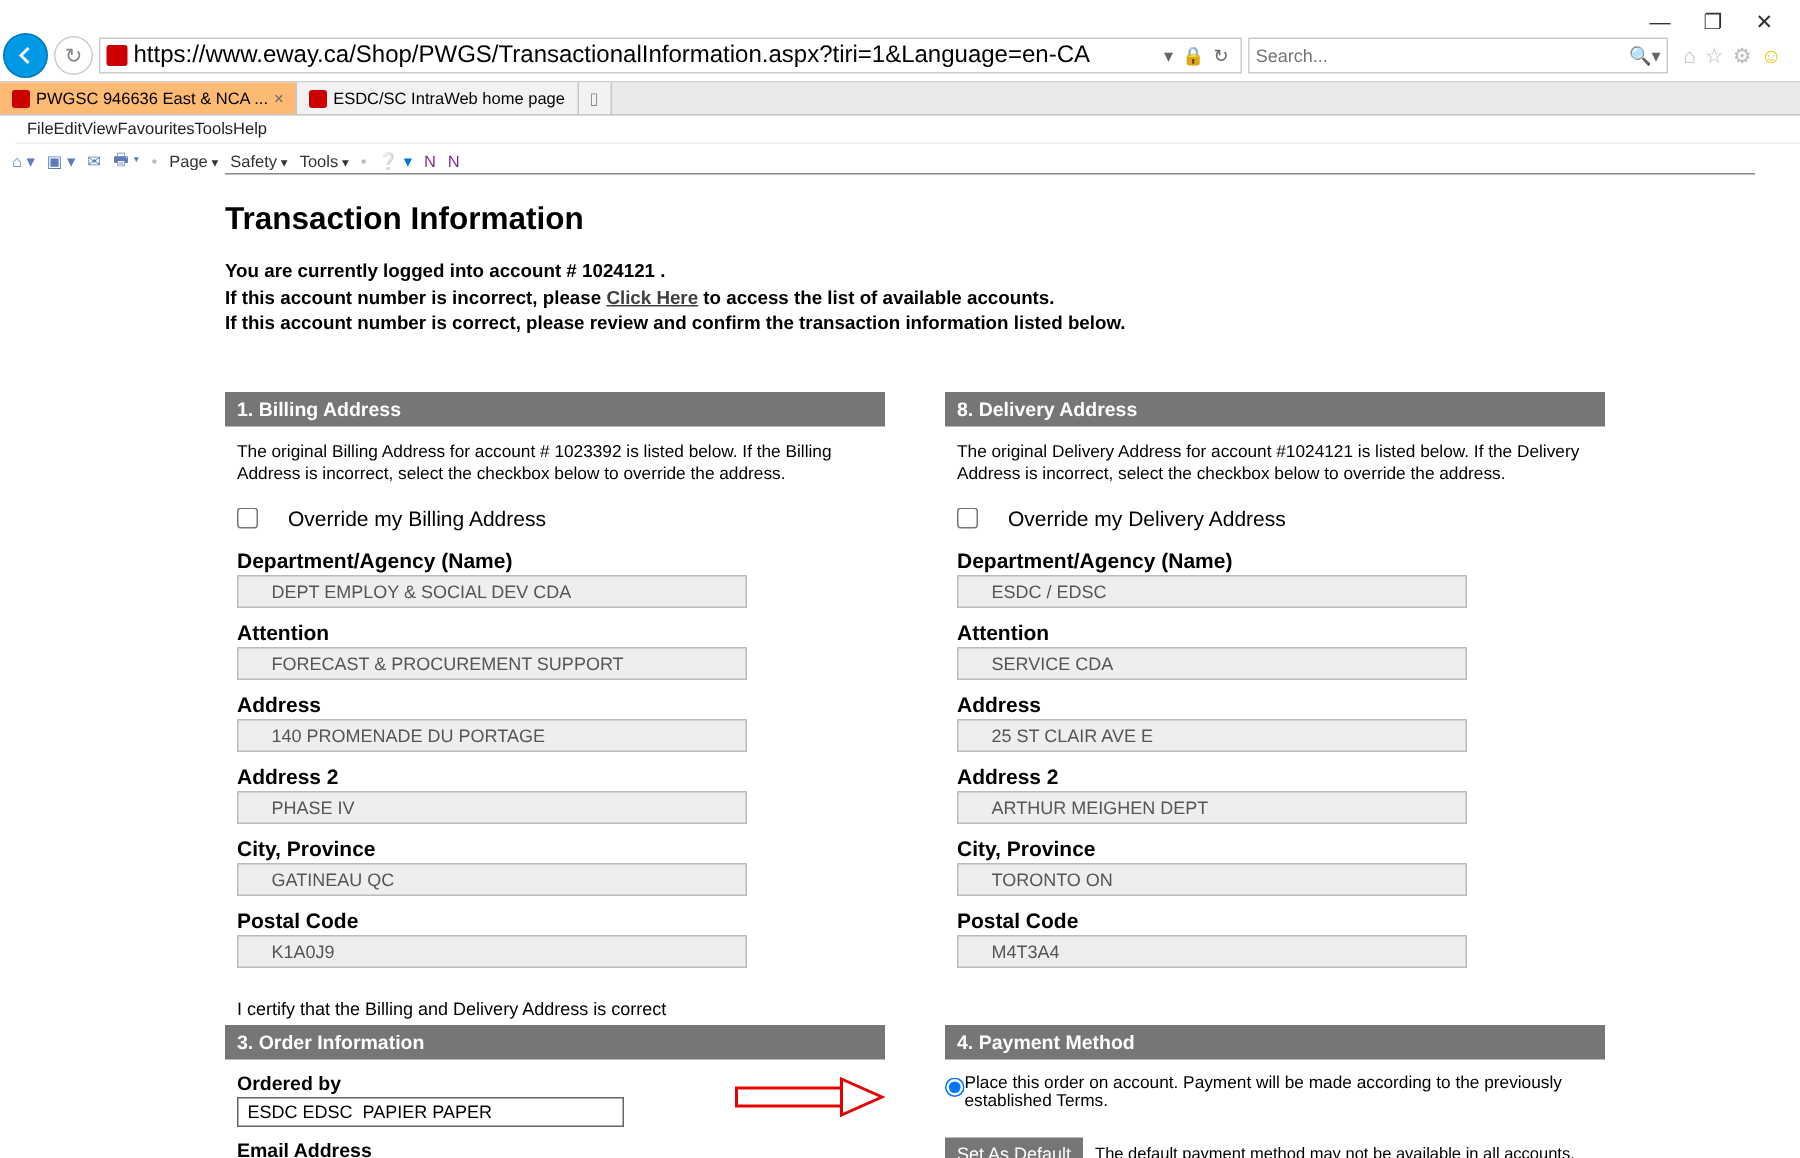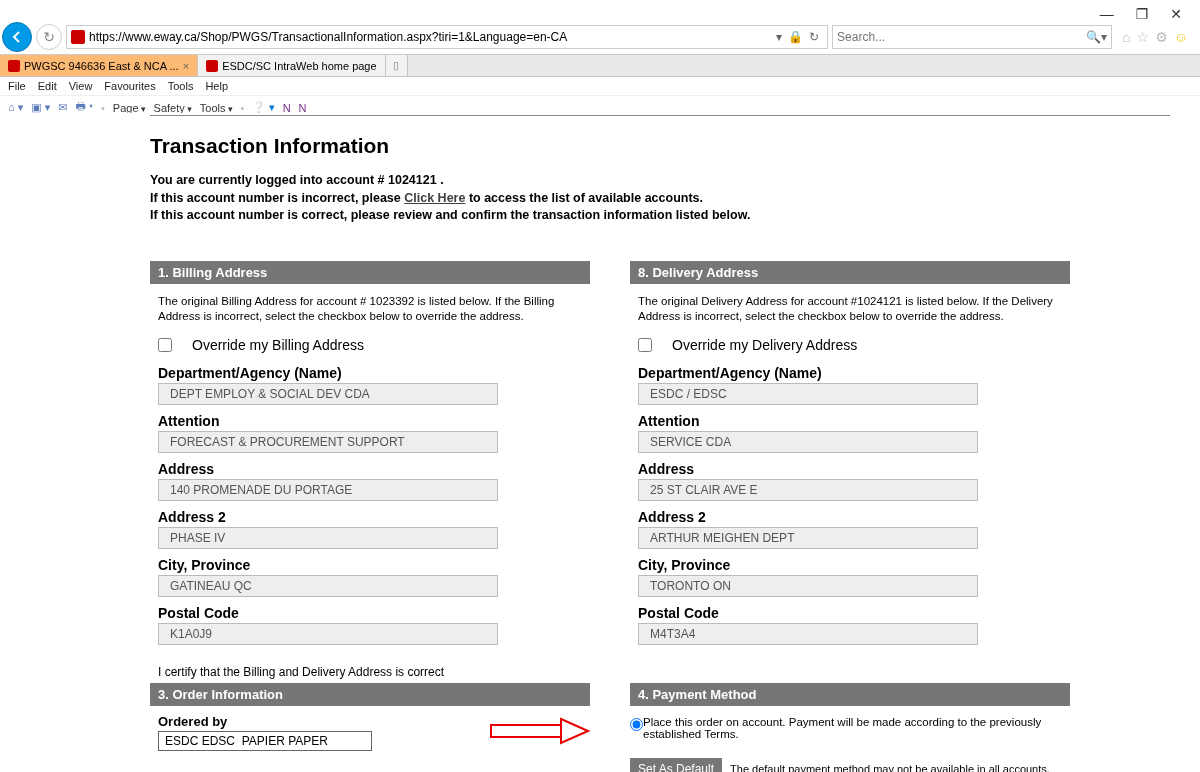--- a/index.html
+++ b/index.html
@@ -54,21 +54,21 @@
       flex: 1;
       display: flex;
       align-items: center;
       border: 1px solid #ccc;
       height: 24px;
       padding: 0 4px;
       background: #fff;
     }
     .addr .favicon { width: 14px; height: 14px; background:#c00; border-radius:2px; display:inline-block; margin-right:4px;}
     .addr input {
-      flex: 1; border: none; outline: none; font-size: 12px;
+      flex: 1; border: none; outline: none; font-size: 16px;
     }
     .addr-icons { display:flex; gap:6px; color:#666; padding:0 4px;}
     .search-box {
       display: flex;
       align-items: center;
       border: 1px solid #ccc;
       height: 24px;
       width: 280px;
       padding: 0 4px;
     }
@@ -90,21 +90,21 @@
       font-size: 11px;
       gap: 4px;
       background:#f2f2f2;
       cursor:pointer;
     }
     .tab.active { background:#fdba74; }
     .tab .favicon { width:12px; height:12px; background:#c00; display:inline-block; border-radius:2px;}
     .tab .close { color:#666; cursor:pointer;}
     .tab.newtab { width:22px; justify-content:center; color:#888;}
     
-    .menu-bar { display:flex; gap:12px; padding:3px 8px; font-size:11px; color:#222; border-bottom:1px solid #eee;}
+    .menu-bar { display:flex; gap:0; padding:3px 8px; font-size:11px; color:#222; border-bottom:1px solid #eee;margin-left:10px;}
     .menu-bar span { cursor:pointer;}
     
     .toolbar2 { display:flex; align-items:center; gap:8px; padding:2px 8px; font-size:11px; border-bottom:1px solid #ccc; color:#333;}
     .toolbar2 .sep { color:#bbb;}
     .toolbar2 .dd::after { content:" ▾"; font-size:9px;}
     .toolbar2 .ico { color:#5a7cb8;}
     
     .viewport {
       position: absolute;
       top: 113px;
@@ -134,36 +134,36 @@
     }
     .note { font-size:11.5px; margin:10px 0 12px 8px; line-height:1.35;}
     .override { margin:8px 0 12px 8px; display:flex; align-items:center; gap:20px; font-size:14px;}
     .override input[type=checkbox]{ width:14px; height:14px;}
     .fld { margin:8px 0 4px 8px; }
     .fld label { font-weight:bold; font-size:14px; display:block; margin-bottom:2px;}
     .fld .ro {
       display:block;
       border:1px solid #bbb;
       background:#eee;
-      padding:3px 11px;
+      padding:3px 22px;
       font-size:12px;
       color:#555;
       width: 340px;
     }
     .certify { font-size:12px; margin:16px 0 4px 8px;}
     .order-fld { margin:8px 0 4px 8px;}
     .order-fld label { font-weight:bold; font-size:13px; display:block; margin-bottom:2px;}
     .order-fld input[type=text]{
       border:1px solid #666;
       background:#fff;
       padding:2px 6px;
       font-size:12px;
       height:20px;
     }
-    .order-fld .w-full { width:214px;}
+    .order-fld .w-full { width:258px;}
     .pay-row { margin:10px 0 0 0; font-size:11.5px; display:flex; align-items:flex-start; gap:0;}
     .pay-row input[type=radio]{ margin-top:2px;}
     .pay-note { font-size:11px; margin-top:18px; display:flex; align-items:center; gap:8px;}
     .set-default-btn {
       background:#767676; color:#fff; border:none; padding:4px 8px; font-size:12px; cursor:pointer;
     }
     
     .arrow {
       position:absolute;
       width:100px; height:36px;
@@ -338,20 +338,24 @@
     <div class="certify" data-interactable="false">I certify that the Billing and Delivery Address is correct</div>
 
     <div class="two-col">
 
       <div class="col" data-interactable="false" style="position:relative;">
         <div class="section-bar" data-interactable="false">3. Order Information</div>
         <div class="order-fld">
           <label data-interactable="false">Ordered by</label>
           <input type="text" class="w-full" data-interactable="true" value="ESDC EDSC  PAPIER PAPER" style="">
         </div>
+        <div class="order-fld">
+          <label data-interactable="false">Email Address</label>
+
+        </div>
 
         <div class="arrow" style="left:340px; top:30px;" data-interactable="false">
           <svg viewBox="0 0 100 36">
             <g fill="none" stroke="#e60000" stroke-width="2">
               <rect x="1" y="12" width="70" height="12"></rect>
               <path d="M71 6 L98 18 L71 30 Z"></path>
             </g>
           </svg>
         </div>
       </div>

